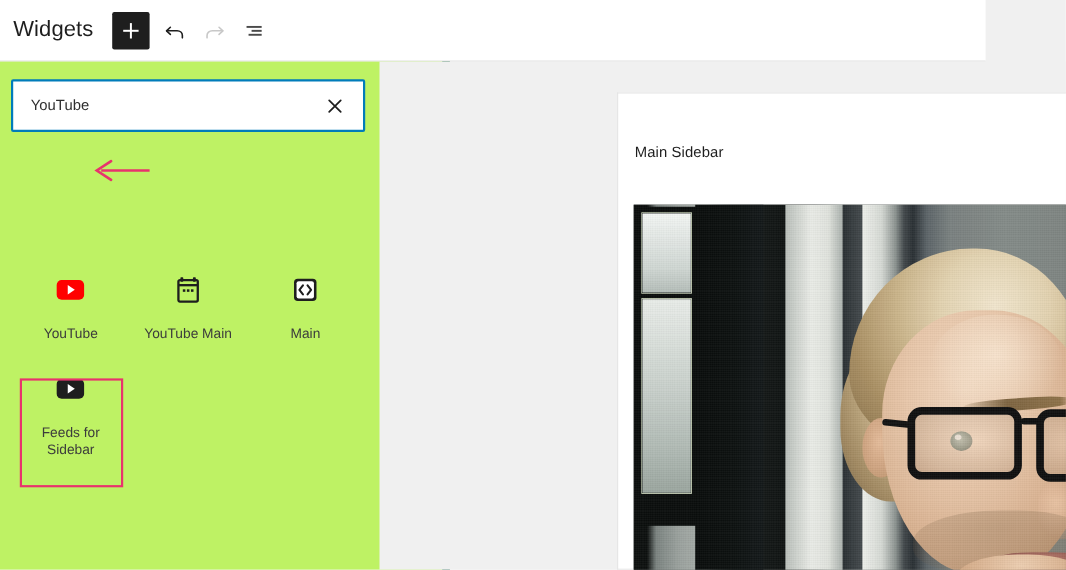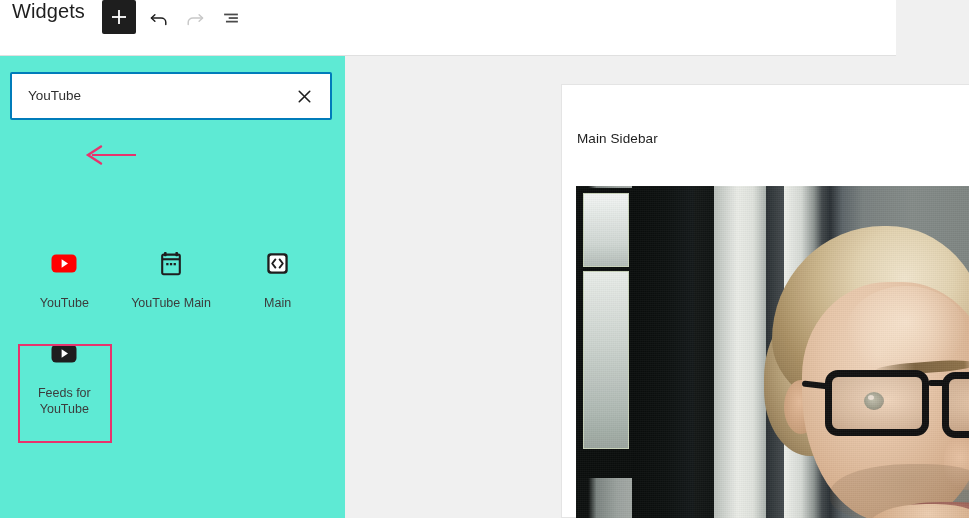--- a/index.html
+++ b/index.html
@@ -20,20 +20,21 @@
   }
 
   
   .header {
     position: absolute;
     left: 0; top: 0;
     width: 896px; height: 56px;
     background: #ffffff;
     border-bottom: 1px solid #e0e0e0;
     display: flex;
+    align-items: center;
     padding-left: 12px;
   }
   .header-title {
     font-size: 20px;
     color: #1e1e1e;
     letter-spacing: 0.1px;
     margin-right: 17px;
     white-space: nowrap;
   }
   .add-block-button {
@@ -59,21 +60,21 @@
     padding: 0;
   }
   .tool-btn.disabled { cursor: default; }
   .tool-gap { width: 5px; height: 1px; }
 
   
   .inserter {
     position: absolute;
     left: 0; top: 56px;
     width: 409px; height: 462px;
-    background: #5eead4;
+    background: #bef264;
     border-right: 7px solid #0c4a6e;
   }
   .search-wrap {
     position: absolute;
     left: 10px; top: 16px;
     width: 322px; height: 48px;
   }
   .search-box {
     position: absolute;
     left: 0; top: 0;
@@ -442,21 +443,21 @@
         <span class="block-label">Main</span>
       </div>
 
       <div class="block-item second-row">
         <span class="block-icon">
           <svg width="26" height="19" viewBox="0 0 26 19" aria-hidden="true">
             <rect x="0.5" y="0.5" width="25" height="18" rx="4.6" fill="#1e1e1e"></rect>
             <path d="M10.6 5.2 L17.0 9.5 L10.6 13.8 Z" fill="#ffffff"></path>
           </svg>
         </span>
-        <span class="block-label">Feeds for YouTube</span>
+        <span class="block-label">Feeds for Sidebar</span>
       </div>
 
     </div>
 
     <div class="anno-box"></div>
   </div>
 
   <div class="canvas">
     <div class="widget-area">
       <h2 class="widget-area-title">Main Sidebar</h2>

